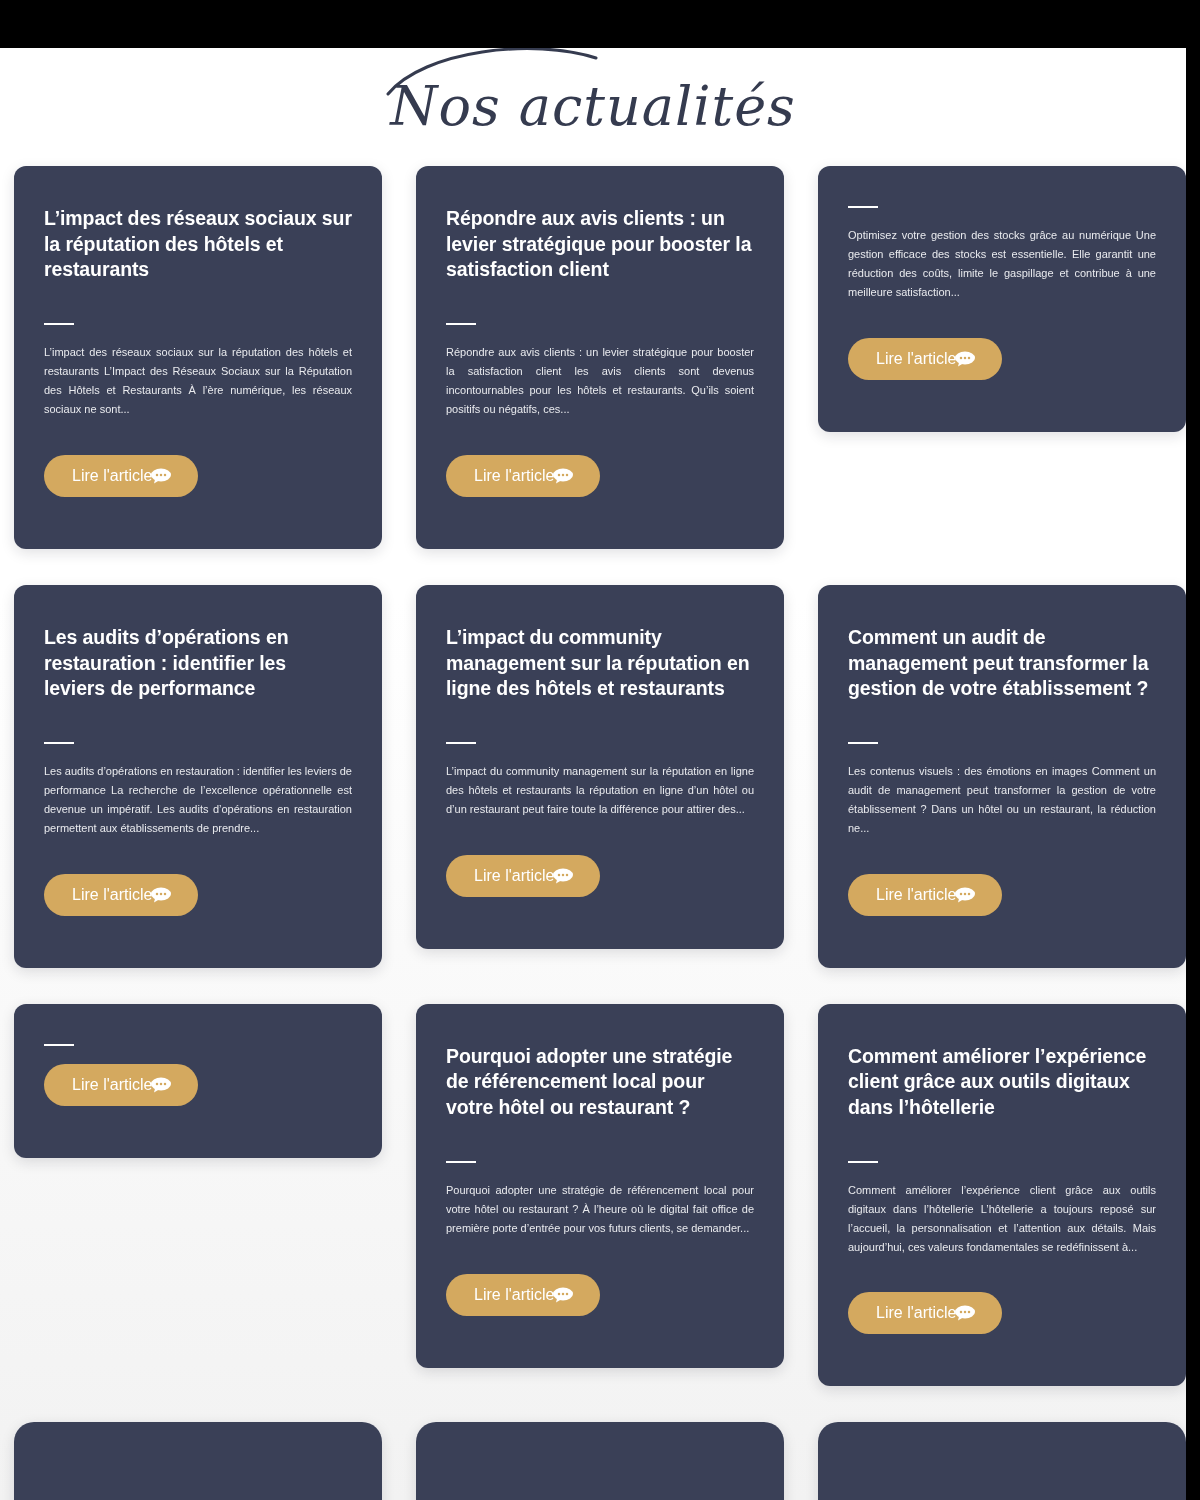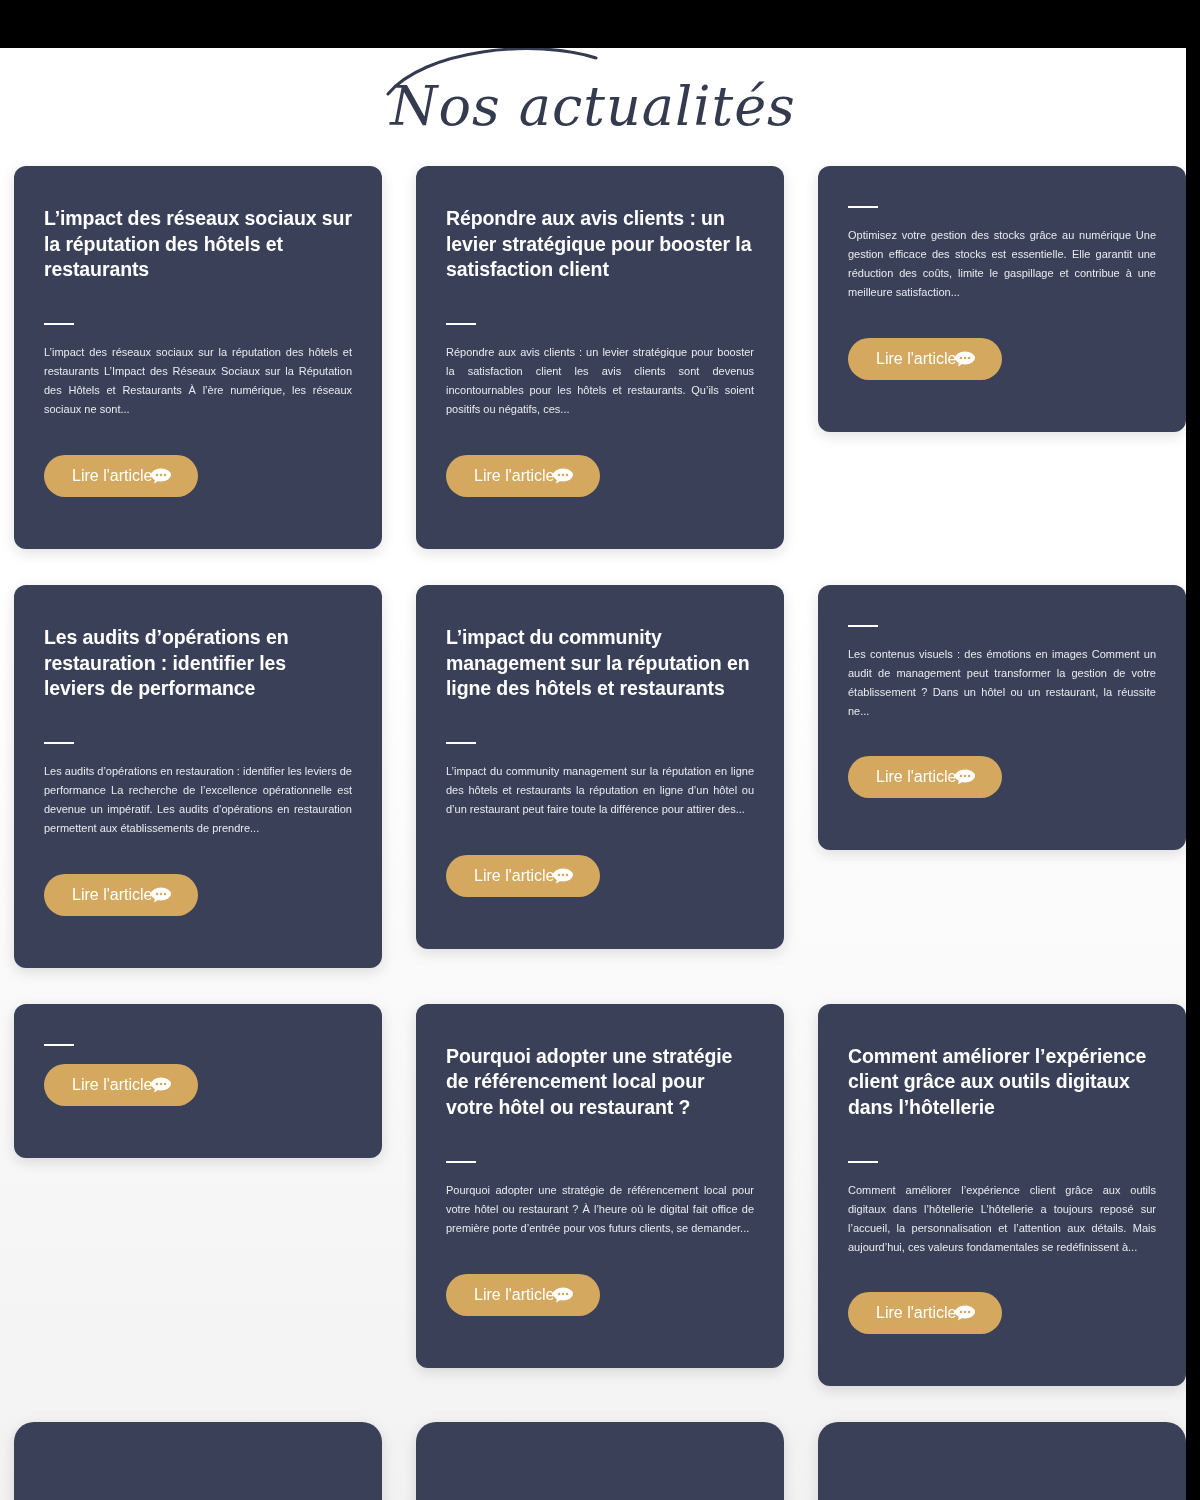--- a/index.html
+++ b/index.html
@@ -271,22 +271,23 @@
             <path d="M5 11.5 L4 15.5 L9 12.4 Z" fill="#ffffff"></path>
             <circle cx="7" cy="7" r="1.25" fill="#d4a95f"></circle>
             <circle cx="11" cy="7" r="1.25" fill="#d4a95f"></circle>
             <circle cx="15" cy="7" r="1.25" fill="#d4a95f"></circle>
           </svg>
         </span>
       </button>
     </div>
 
     <div class="card">
-      <div class="card-divider"></div>
-      <div class="card-excerpt">Les contenus visuels : des émotions en images Comment un audit de management peut transformer la gestion de votre établissement ? Dans un hôtel ou un restaurant, la réussite ne...</div>
+      <div class="card-title">Comment un audit de management peut transformer la gestion de votre établissement ?</div>
+      <div class="card-divider"></div>
+      <div class="card-excerpt">Les contenus visuels : des émotions en images Comment un audit de management peut transformer la gestion de votre établissement ? Dans un hôtel ou un restaurant, la réduction ne...</div>
       <button class="card-cta">
         <span class="cta-label">Lire l'article</span>
         <span class="bubble-icon">
           <svg viewBox="0 0 22 16" width="22" height="16">
             <ellipse cx="11" cy="7" rx="10" ry="6.4" fill="#ffffff"></ellipse>
             <path d="M5 11.5 L4 15.5 L9 12.4 Z" fill="#ffffff"></path>
             <circle cx="7" cy="7" r="1.25" fill="#d4a95f"></circle>
             <circle cx="11" cy="7" r="1.25" fill="#d4a95f"></circle>
             <circle cx="15" cy="7" r="1.25" fill="#d4a95f"></circle>
           </svg>

